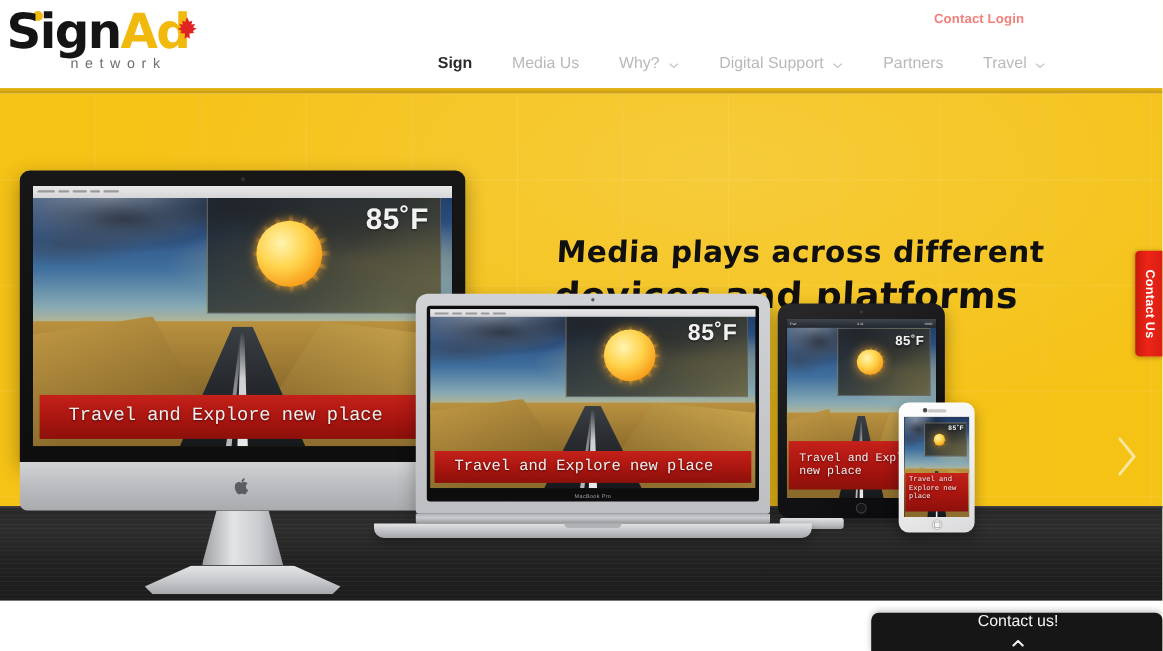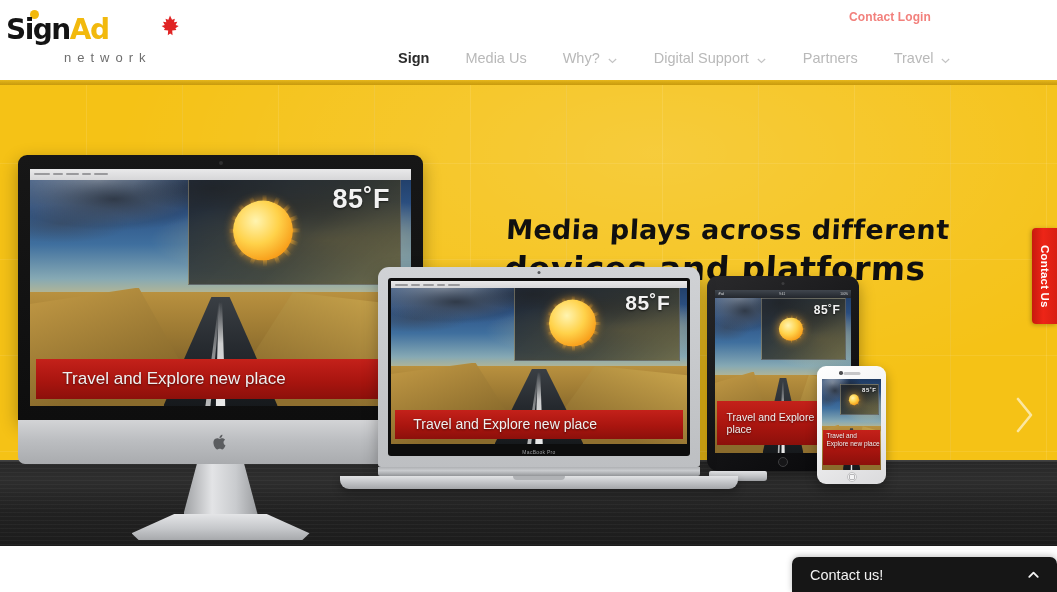--- a/index.html
+++ b/index.html
@@ -18,21 +18,21 @@
   }
   .header-rule {
     position: absolute; top: 80px; left: 0; width: 1057px; height: 5px;
     background: linear-gradient(to bottom, #e8b81b 0%, #d4a613 55%, #c89a0e 100%);
     z-index: 41;
   }
   .logo { position: absolute; left: 6px; top: 6px; width: 180px; height: 66px; }
   .logo-main {
     position: absolute; left: 0; top: 2px;
     font-family: "DejaVu Sans", sans-serif;
-    font-size: 28px; font-weight: 700; letter-spacing: -1.5px;
+    font-size: 44px; font-weight: 700; letter-spacing: -1.5px;
     line-height: 44px; color: #111;
   }
   .logo-sign { color: #141414; }
   .logo-ad { color: #f2b90d; }
   .logo-dot {
     position: absolute; left: 24px; top: 4px;
     width: 9px; height: 9px; border-radius: 50%;
     background: #f2b90d;
   }
   .logo-leaf {
@@ -186,21 +186,21 @@
     color: #f2f2f2; font-family: "Liberation Sans", sans-serif;
     font-weight: 700; letter-spacing: .5px;
     text-shadow: 0 1px 2px rgba(0,0,0,.6);
     white-space: nowrap;
   }
   .banner {
     position: absolute; left: 1.5%; right: 1.5%; bottom: 3%;
     background: linear-gradient(to bottom, #c4211a 0%, #a9150f 55%, #8c100b 100%);
     color: #f0f0f0;
     display: flex; align-items: center;
-    font-family: Liberation Sans, sans-serif;
+    font-family: Liberation Mono, monospace;
     text-shadow: 0 1px 2px rgba(0,0,0,.55);
     overflow: hidden;
   }
 
   
   .imac { position: absolute; left: 18px; top: 155px; width: 405px; z-index: 8; }
   .imac-body {
     position: relative; width: 405px; height: 265px;
     background: linear-gradient(to bottom, #171717 0%, #0e0e0e 100%);
     border-radius: 9px 9px 0 0;
@@ -362,20 +362,21 @@
   
   .chat-widget {
     position: absolute; right: 0; bottom: 0;
     width: 265px; height: 35px; z-index: 50;
     background: #161616;
     border-radius: 7px 7px 0 0;
     display: flex; align-items: center; justify-content: space-between;
     padding: 0 16px 0 18px;
     cursor: pointer;
     box-shadow: 0 -1px 6px rgba(0,0,0,.25);
+    flex-direction: column;
   }
   .chat-title { color: #f3f3f3; font-size: 14.5px; font-weight: 400; }
   .chat-chevron { width: 15px; height: 15px; color: #f3f3f3; }
 </style>
 </head>
 <body>
 
 <div class="page">
 
   <div class="header">

